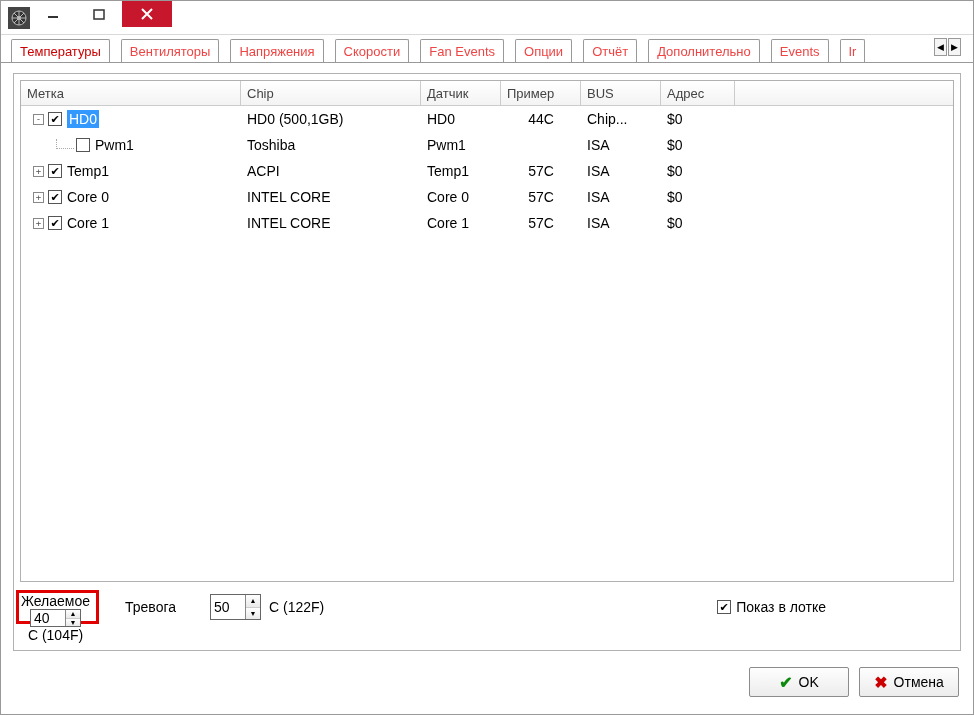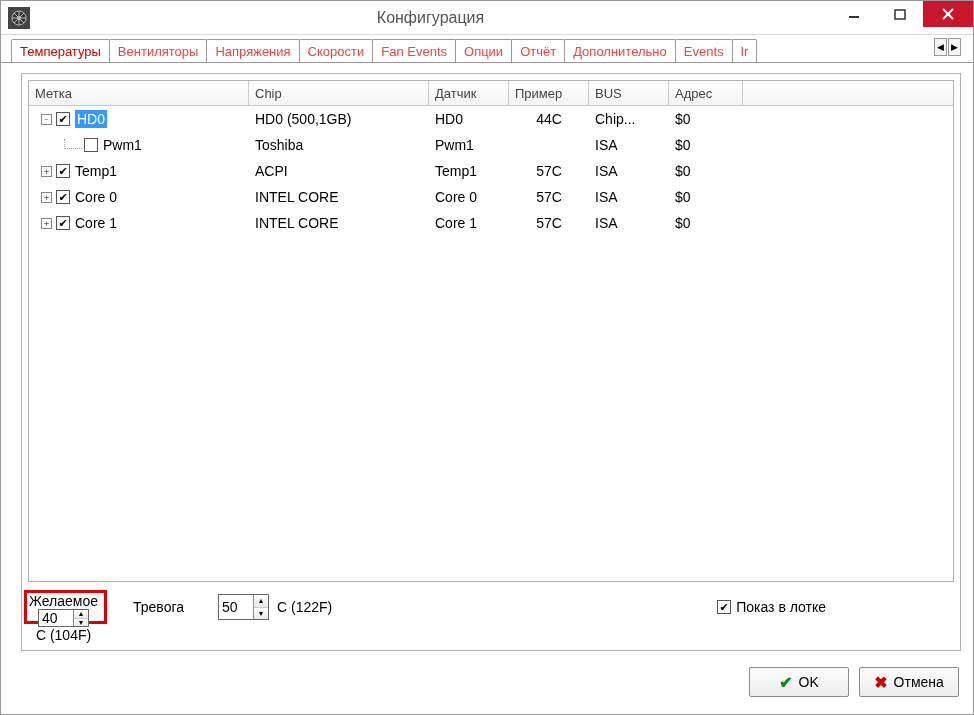--- a/index.html
+++ b/index.html
@@ -108,21 +108,21 @@
   }
   .tabstrip .scroll-btns {
     display: flex;
     gap: 1px;
     position: absolute;
     right: 12px;
     top: 3px;
   }
   
   .content {
-    padding: 10px 12px 8px 20px;
+    padding: 10px 12px 8px 12px;
     height: 596px;
   }
   .panel {
     border: 1px solid #b1b1b1;
     background: #fff;
     height: 100%;
     display: flex;
     flex-direction: column;
   }
   .grid-wrap {
@@ -308,42 +308,41 @@
 <body>
 
 <div class="titlebar">
   <div class="app-icon">
     <svg width="18" height="18" viewBox="0 0 18 18">
       <circle cx="9" cy="9" r="7" fill="#333" stroke="#bbb" stroke-width="1"></circle>
       <path d="M9 2 L9 16 M2 9 L16 9 M4 4 L14 14 M14 4 L4 14" stroke="#bbb" stroke-width="1"></path>
       <circle cx="9" cy="9" r="2" fill="#bbb"></circle>
     </svg>
   </div>
-  <div class="title">Конфигурация</div>
   <div class="win-controls">
     <div class="win-btn">
       <svg width="12" height="12">
           <line x1="1" y1="9" x2="11" y2="9" stroke="#333" stroke-width="2"></line>
         </svg>
     </div>
     <div class="win-btn">
       <svg width="12" height="12">
           <rect x="1" y="2" width="10" height="9" fill="none" stroke="#333" stroke-width="1.5"></rect>
         </svg>
     </div>
     <div class="win-btn close">
       <svg width="12" height="12">
           <path d="M1 1 L11 11 M11 1 L1 11" stroke="#fff" stroke-width="2"></path>
         </svg>
     </div>
   </div>
 </div>
 
 <div class="tabstrip">
-  <div id="tabs-container" style="display:flex; flex:1; overflow:hidden; padding-right:30px;">
+  <div id="tabs-container" style="display:flex; flex:1; overflow:hidden; padding-right:30px;gap:12px;">
       <div class="tab active">Температуры</div>
       <div class="tab">Вентиляторы</div>
       <div class="tab">Напряжения</div>
       <div class="tab">Скорости</div>
       <div class="tab">Fan Events</div>
       <div class="tab">Опции</div>
       <div class="tab">Отчёт</div>
       <div class="tab">Дополнительно</div>
       <div class="tab">Events</div>
       <div class="tab">Ir</div>

